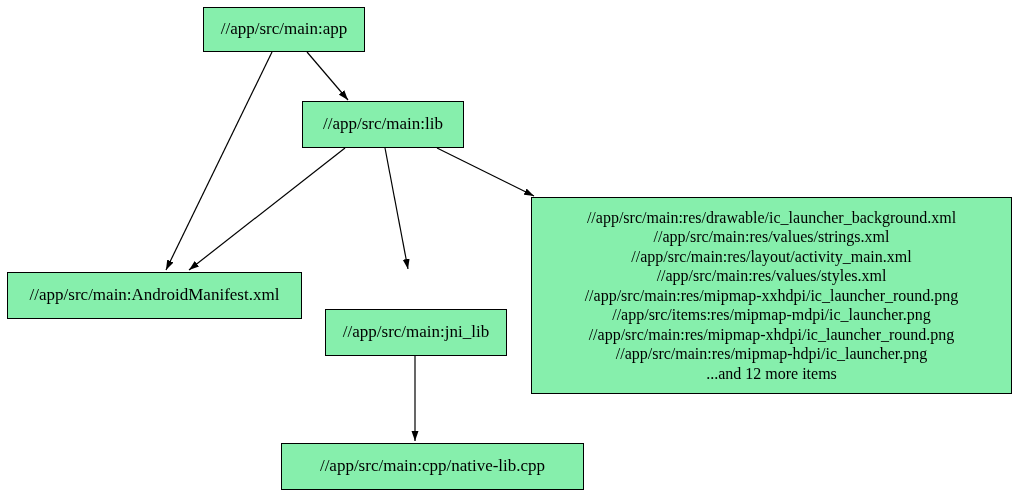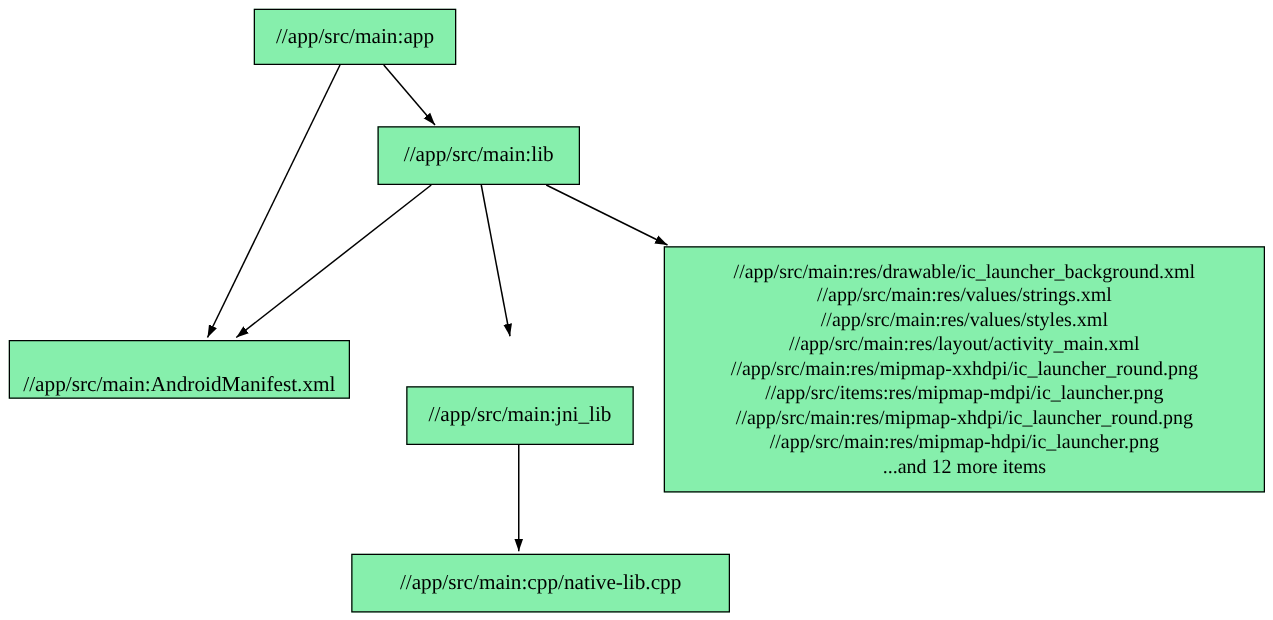--- a/index.html
+++ b/index.html
@@ -32,21 +32,21 @@
     display: flex;
     align-items: center;
     justify-content: center;
     text-align: center;
     font-size: 17px;
     line-height: 1.1;
     white-space: nowrap;
   }
   .node-app      { left: 203px; top: 7px;   width: 162px; height: 45px; }
   .node-lib      { left: 302px; top: 101px; width: 162px; height: 47px; }
-  .node-manifest { left: 7px;   top: 272px; width: 273px; height: 47px; align-items: flex-end; }
+  .node-manifest { left: 7px;   top: 272px; width: 295px; height: 47px; }
   .node-jni-lib  { left: 325px; top: 271px; width: 182px; height: 47px; margin-top: 38px; }
   .node-cpp      { left: 281px; top: 443px; width: 303px; height: 47px; }
   .node-res {
     left: 531px; top: 197px; width: 481px; height: 197px;
     flex-direction: column;
     justify-content: center;
   }
   .node-res .res-line {
     display: block;
     font-size: 16px;
@@ -89,22 +89,22 @@
     <span>//app/src/main:AndroidManifest.xml</span>
   </div>
 
   <div class="node node-jni-lib">
     <span>//app/src/main:jni_lib</span>
   </div>
 
   <div class="node node-res">
     <span class="res-line">//app/src/main:res/drawable/ic_launcher_background.xml</span>
     <span class="res-line">//app/src/main:res/values/strings.xml</span>
+    <span class="res-line">//app/src/main:res/layout/activity_main.xml</span>
     <span class="res-line">//app/src/main:res/values/styles.xml</span>
-    <span class="res-line">//app/src/main:res/layout/activity_main.xml</span>
     <span class="res-line">//app/src/main:res/mipmap-xxhdpi/ic_launcher_round.png</span>
     <span class="res-line">//app/src/items:res/mipmap-mdpi/ic_launcher.png</span>
     <span class="res-line">//app/src/main:res/mipmap-xhdpi/ic_launcher_round.png</span>
     <span class="res-line">//app/src/main:res/mipmap-hdpi/ic_launcher.png</span>
     <span class="res-line">...and 12 more items</span>
   </div>
 
   <div class="node node-cpp">
     <span>//app/src/main:cpp/native-lib.cpp</span>
   </div>

